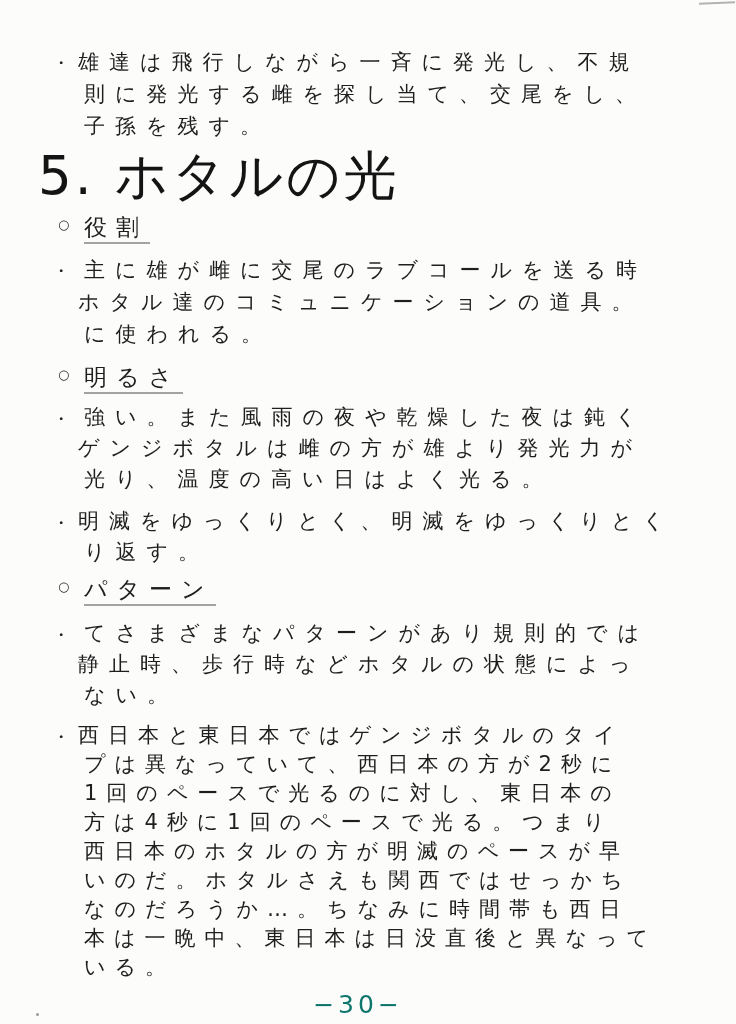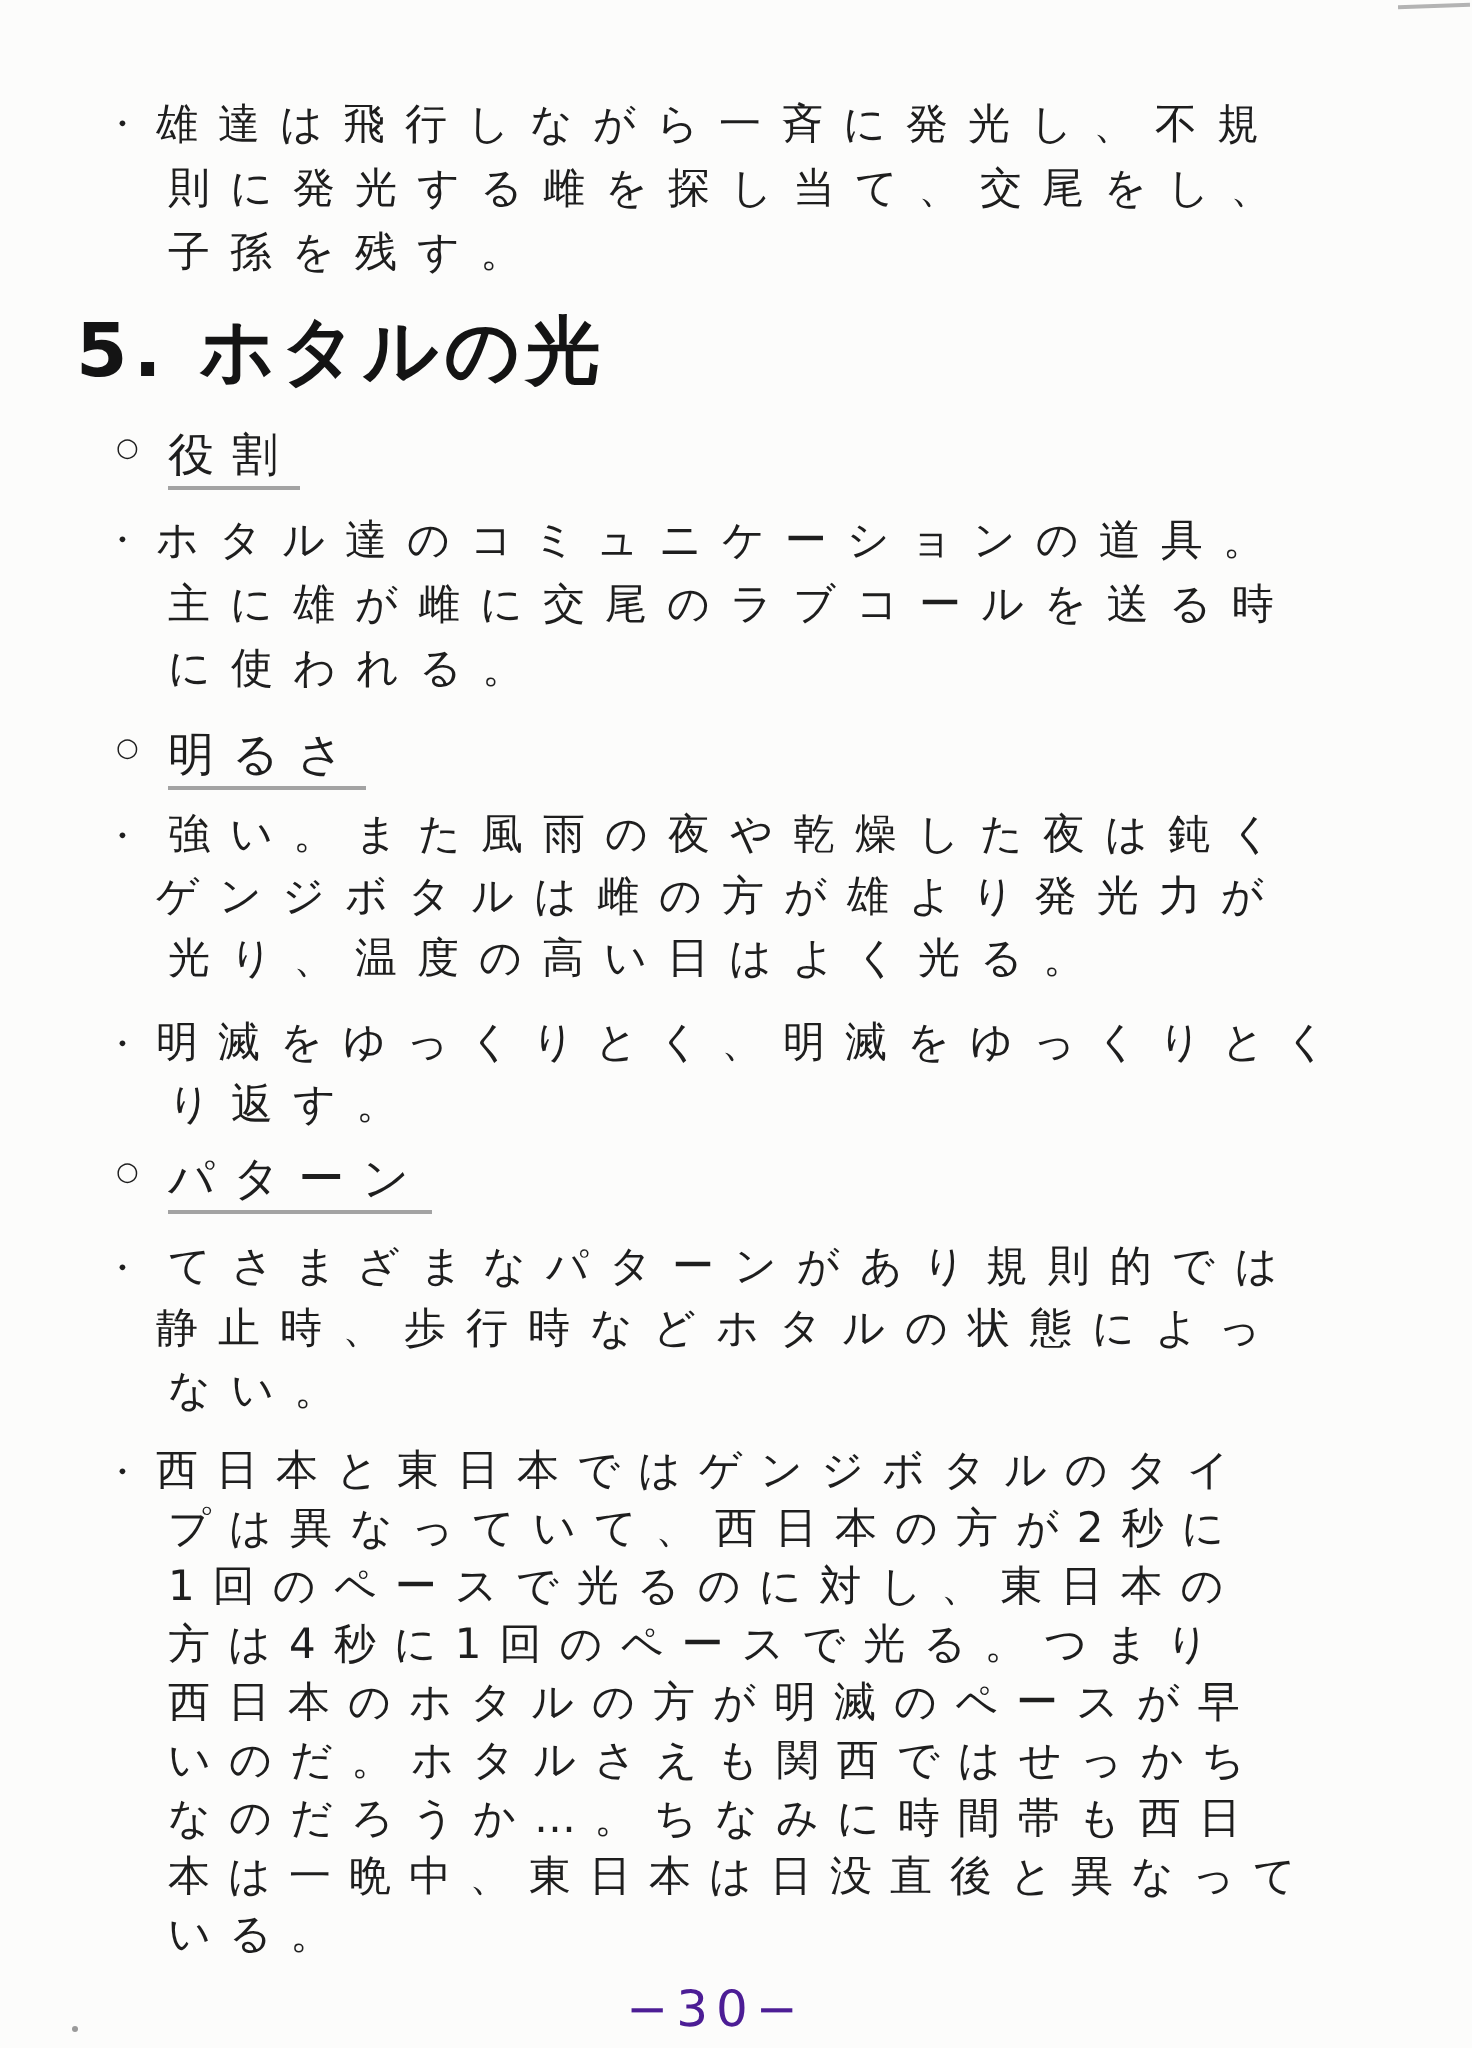--- a/index.html
+++ b/index.html
@@ -32,23 +32,23 @@
     font-size: 18px;
     letter-spacing: 0;
   }
   .para .line { white-space: nowrap; }
   .para .line.indent { margin-left: 6px; }
 
   
   .main-heading {
     position: absolute;
     left: 38px; top: 148px;
-    font-size: 37px;
+    font-size: 53px;
     line-height: 56px;
-    font-weight: bold;
+    font-weight: normal;
     letter-spacing: 3px;
     white-space: nowrap;
     color: #141414;
   }
 
   
   .subhead {
     position: absolute;
     left: 84px;
     font-size: 23px;
@@ -67,21 +67,21 @@
     padding-right: 2px;
     white-space: nowrap;
   }
 
   .page-number {
     position: absolute;
     top: 990px; left: 0; right: 20px;
     text-align: center;
     font-size: 25px;
     letter-spacing: 4px;
-    color: #4c1d95;
+    color: #0f766e;
   }
 
   
   .artifact-top {
     position: absolute;
     top: 2px; left: 699px;
     width: 36px; height: 2px;
     background: #b3b3b3;
     transform: rotate(-2deg);
   }
@@ -109,22 +109,22 @@
 
   <div class="main-heading">5. ホタルの光</div>
 
   <div class="subhead" style="top:212px;">
     <span class="circle">○</span>
     <span class="subhead-title">役割</span>
   </div>
 
   <div class="para" style="top:254px; line-height:32px;">
     <span class="dot">・</span>
+    <div class="line indent">主に雄が雌に交尾のラブコールを送る時</div>
     <div class="line">ホタル達のコミュニケーションの道具。</div>
-    <div class="line indent">主に雄が雌に交尾のラブコールを送る時</div>
     <div class="line indent">に使われる。</div>
   </div>
 
   <div class="subhead" style="top:362px;">
     <span class="circle">○</span>
     <span class="subhead-title">明るさ</span>
   </div>
 
   <div class="para" style="top:402px; line-height:31px;">
     <span class="dot">・</span>

